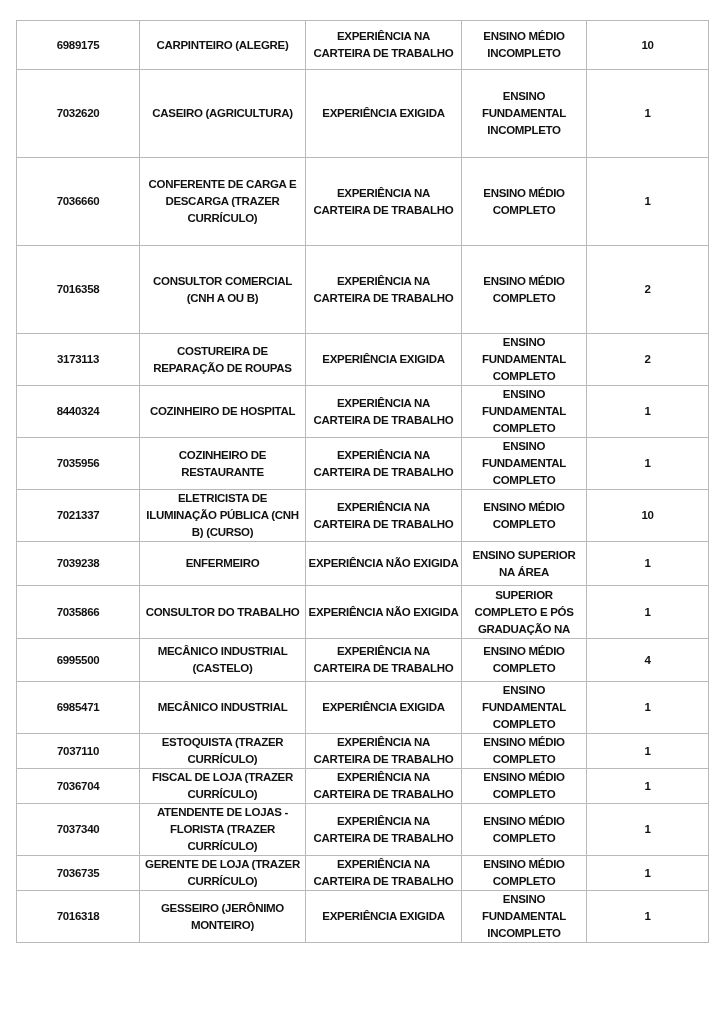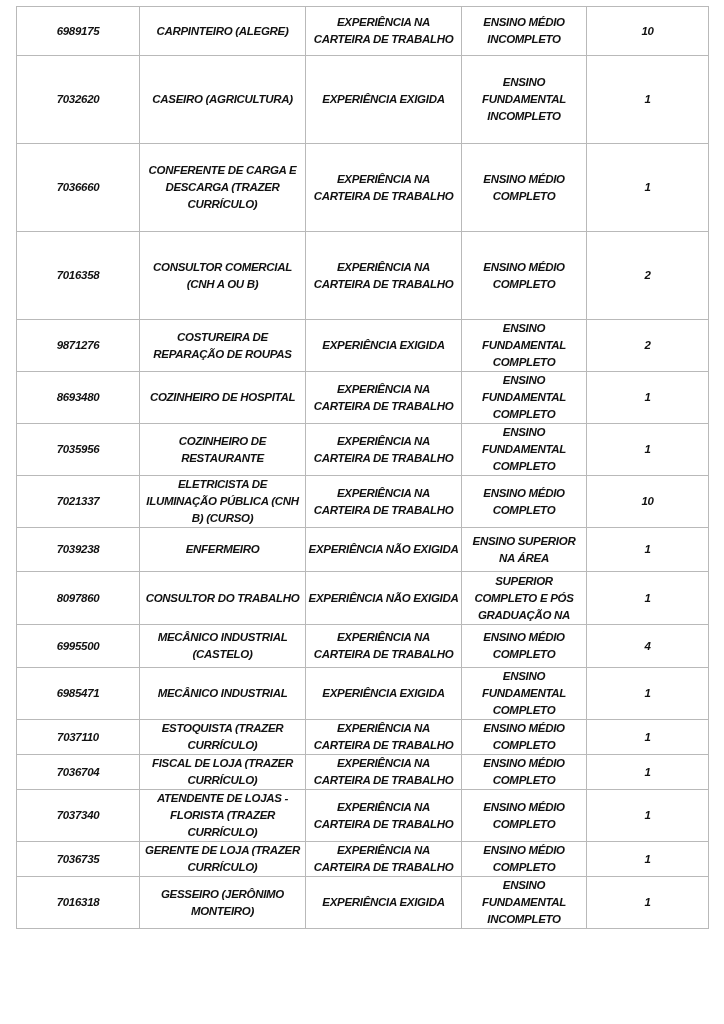--- a/index.html
+++ b/index.html
@@ -1,19 +1,19 @@
 <!DOCTYPE html>
 <html><head>
 <meta charset="utf-8">
 <style>
   html, body { margin: 0; padding: 0; background: #ffffff; }
   body { width: 724px; height: 1024px; position: relative; overflow: hidden;
          font-family: "Liberation Sans", sans-serif; color: #111; }
-  table.jobs { position: absolute; left: 16px; top: 6px; width: 692px;
-               border-collapse: collapse; table-layout: fixed; font-style: italic; }
+  table.jobs { position: absolute; left: 16px; top: 20px; width: 692px;
+               border-collapse: collapse; table-layout: fixed; }
   table.jobs td { border: 1px solid #b9b9b9; text-align: center; vertical-align: middle;
                   font-size: 11.5px; font-weight: bold; line-height: 17px;
                   padding: 0 2px; letter-spacing: -0.3px; overflow: hidden; }
   col.c-code { width: 123px; }
   col.c-title { width: 166px; }
   col.c-exp { width: 156px; }
   col.c-edu { width: 125px; }
   col.c-qty { width: 122px; }
   .edu-text { display: block; max-height: 51px; overflow: hidden; }
 </style>
@@ -59,30 +59,30 @@
       <tr style="height: 88px;">
         <td><span class="">7016358</span></td>
         <td><span class="">CONSULTOR COMERCIAL (CNH A OU B)</span></td>
         <td><span class="">EXPERIÊNCIA NA CARTEIRA DE TRABALHO</span></td>
         <td>
           <span class="edu-text">ENSINO MÉDIO COMPLETO</span>
         </td>
         <td><span class="">2</span></td>
       </tr>
       <tr style="height: 49px;">
-        <td><span class="">9871276</span></td>
+        <td><span class="">3173113</span></td>
         <td><span class="">COSTUREIRA DE REPARAÇÃO DE ROUPAS</span></td>
         <td><span class="">EXPERIÊNCIA EXIGIDA</span></td>
         <td>
           <span class="edu-text">ENSINO FUNDAMENTAL COMPLETO</span>
         </td>
         <td><span class="">2</span></td>
       </tr>
       <tr style="height: 49px;">
-        <td><span class="">8693480</span></td>
+        <td><span class="">8440324</span></td>
         <td><span class="">COZINHEIRO DE HOSPITAL</span></td>
         <td><span class="">EXPERIÊNCIA NA CARTEIRA DE TRABALHO</span></td>
         <td>
           <span class="edu-text">ENSINO FUNDAMENTAL COMPLETO</span>
         </td>
         <td><span class="">1</span></td>
       </tr>
       <tr style="height: 50px;">
         <td><span class="">7035956</span></td>
         <td><span class="">COZINHEIRO DE RESTAURANTE</span></td>
@@ -104,21 +104,21 @@
       <tr style="height: 44px;">
         <td><span class="">7039238</span></td>
         <td><span class="">ENFERMEIRO</span></td>
         <td><span class="">EXPERIÊNCIA NÃO EXIGIDA</span></td>
         <td>
           <span class="edu-text">ENSINO SUPERIOR NA ÁREA</span>
         </td>
         <td><span class="">1</span></td>
       </tr>
       <tr style="height: 53px;">
-        <td><span class="">8097860</span></td>
+        <td><span class="">7035866</span></td>
         <td><span class="">CONSULTOR DO TRABALHO</span></td>
         <td><span class="">EXPERIÊNCIA NÃO EXIGIDA</span></td>
         <td>
           <span class="edu-text">SUPERIOR COMPLETO E PÓS GRADUAÇÃO NA ÁREA</span>
         </td>
         <td><span class="">1</span></td>
       </tr>
       <tr style="height: 43px;">
         <td><span class="">6995500</span></td>
         <td><span class="">MECÂNICO INDUSTRIAL (CASTELO)</span></td>

